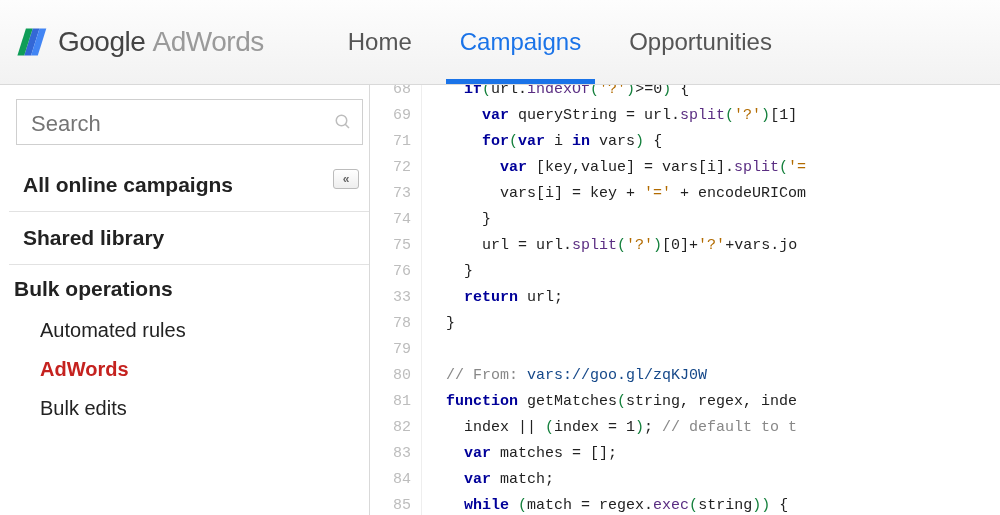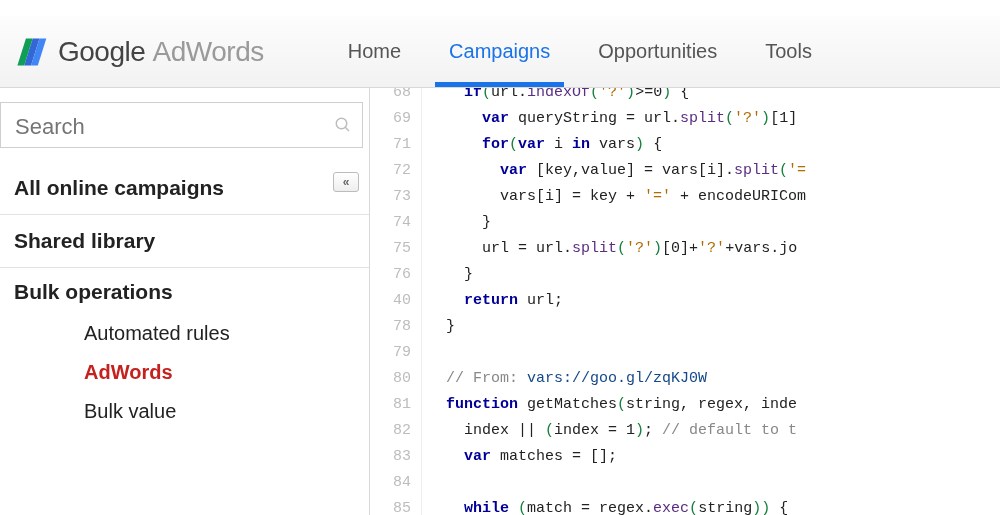--- a/index.html
+++ b/index.html
@@ -7,28 +7,27 @@
     width: 1000px;
     height: 515px;
     font-family: Arial, Helvetica, sans-serif;
     background: #fff;
     overflow: hidden;
     color: #222;
   }
 
   
   .header {
-    height: 72px;
+    height: 85px;
     width: 100%;
     background: linear-gradient(#fdfdfd, #f2f2f2);
     border-bottom: 1px solid #d9d9d9;
     display: flex;
     align-items: center;
     padding-left: 14px;
-    margin-top: 16px;
   }
   .logo-wrap {
     display: flex;
     align-items: center;
     gap: 10px;
     margin-right: 60px;
   }
   .logo-mark { width: 34px; height: 34px; }
   .logo-text {
     font-size: 28px;
@@ -38,21 +37,21 @@
   .logo-text .g { color: #444; font-weight: 400; }
   .logo-text .aw { color: #9a9a9a; font-weight: 300; }
   .nav {
     display: flex;
     height: 100%;
   }
   .nav-item {
     display: flex;
     align-items: center;
     padding: 0 24px;
-    font-size: 20px;
+    font-size: 24px;
     color: #555;
     cursor: pointer;
     position: relative;
   }
   .nav-item.active {
     color: #1a73e8;
   }
   .nav-item.active::after {
     content: "";
     position: absolute;
@@ -70,21 +69,21 @@
 
   
   .sidebar {
     width: 370px;
     border-right: 1px solid #d9d9d9;
     padding-top: 14px;
     background: #fff;
     overflow: hidden;
   }
   .search-box {
-    margin: 0 6px 14px 0;
+    margin: 0 6px 14px 16px;
     border: 1px solid #cfcfcf;
     height: 46px;
     display: flex;
     align-items: center;
     padding: 4px 10px 0 14px;
   }
   .search-box input {
     border: none;
     outline: none;
     font-size: 22px;
@@ -97,20 +96,21 @@
     font-size: 20px;
   }
 
   .side-section {
     border-bottom: 1px solid #e2e2e2;
     padding: 14px 14px;
     font-size: 21px;
     font-weight: bold;
     color: #222;
     position: relative;
+    margin-left: 9px;
   }
   .side-section .collapse {
     position: absolute;
     right: 10px;
     top: 10px;
     width: 26px; height: 20px;
     border: 1px solid #bcbcbc;
     border-radius: 3px;
     font-size: 12px;
     display: flex;
@@ -127,21 +127,20 @@
     color: #222;
   }
   .side-list {
     padding: 6px 0 6px 40px;
   }
   .side-list .item {
     font-size: 20px;
     padding: 8px 0;
     cursor: pointer;
     color: #222;
-    margin-left: 44px;
   }
   .side-list .item.active {
     color: #c5221f;
     font-weight: bold;
   }
 
   
   .code-pane {
     flex: 1;
     overflow: hidden;
@@ -193,21 +192,20 @@
     <span class="logo-text">
       <span class="g">Google</span>
       <span class="aw">AdWords</span>
     </span>
   </div>
 
   <div class="nav">
     <div class="nav-item">Home</div>
     <div class="nav-item active">Campaigns</div>
     <div class="nav-item">Opportunities</div>
-    <div class="nav-item">Tools</div>
   </div>
 </div>
 
 <div class="body">
 
   <div class="sidebar">
     <div class="search-box">
       <input type="text" placeholder="Search" style="">
       <span class="mag">
         <svg width="18" height="18" viewBox="0 0 24 24" fill="none" stroke="#bdbdbd" stroke-width="2">
@@ -226,39 +224,39 @@
       <span>Shared library</span>
     </div>
 
     <div class="side-sub">
       <span>Bulk operations</span>
     </div>
 
     <div class="side-list">
       <div class="item">Automated rules</div>
       <div class="item active">AdWords</div>
-      <div class="item">Bulk value</div>
+      <div class="item">Bulk edits</div>
     </div>
   </div>
 
   <div class="code-pane">
     <div class="rows" id="code-rows">
         <div class="row"><div class="gutter">68</div><div class="code">    <span class="kw">if</span><span class="par">(</span>url.<span class="call">indexOf</span><span class="par">(</span><span class="str">'?'</span><span class="par">)</span>&gt;=0<span class="par">)</span> {</div></div>
         <div class="row"><div class="gutter">69</div><div class="code">      <span class="kw">var</span> queryString = url.<span class="call">split</span><span class="par">(</span><span class="str">'?'</span><span class="par">)</span>[1]</div></div>
         <div class="row"><div class="gutter">71</div><div class="code">      <span class="kw">for</span><span class="par">(</span><span class="kw">var</span> i <span class="kw">in</span> vars<span class="par">)</span> {</div></div>
         <div class="row"><div class="gutter">72</div><div class="code">        <span class="kw">var</span> [key,value] = vars[i].<span class="call">split</span><span class="par">(</span><span class="str">'=</span></div></div>
         <div class="row"><div class="gutter">73</div><div class="code">        vars[i] = key + <span class="str">'='</span> + encodeURICom</div></div>
         <div class="row"><div class="gutter">74</div><div class="code">      }</div></div>
         <div class="row"><div class="gutter">75</div><div class="code">      url = url.<span class="call">split</span><span class="par">(</span><span class="str">'?'</span><span class="par">)</span>[0]+<span class="str">'?'</span>+vars.jo</div></div>
         <div class="row"><div class="gutter">76</div><div class="code">    }</div></div>
-        <div class="row"><div class="gutter">40</div><div class="code">    <span class="kw">return</span> url;</div></div>
+        <div class="row"><div class="gutter">33</div><div class="code">    <span class="kw">return</span> url;</div></div>
         <div class="row"><div class="gutter">78</div><div class="code">  }</div></div>
         <div class="row"><div class="gutter">79</div><div class="code"></div></div>
         <div class="row"><div class="gutter">80</div><div class="code">  <span class="cmt">// From: <span class="cmtlink">vars://goo.gl/zqKJ0W</span></span></div></div>
         <div class="row"><div class="gutter">81</div><div class="code">  <span class="kw">function</span> getMatches<span class="par">(</span>string, regex, inde</div></div>
         <div class="row"><div class="gutter">82</div><div class="code">    index || <span class="par">(</span>index = 1<span class="par">)</span>; <span class="cmt">// default to t</span></div></div>
         <div class="row"><div class="gutter">83</div><div class="code">    <span class="kw">var</span> matches = [];</div></div>
-        <div class="row"><div class="gutter">84</div></div>
+        <div class="row"><div class="gutter">84</div><div class="code">    <span class="kw">var</span> match;</div></div>
         <div class="row"><div class="gutter">85</div><div class="code">    <span class="kw">while</span> <span class="par">(</span>match = regex.<span class="call">exec</span><span class="par">(</span>string<span class="par">)</span><span class="par">)</span> {</div></div>
       </div>
   </div>
 
 </div>
 
 </body></html>

